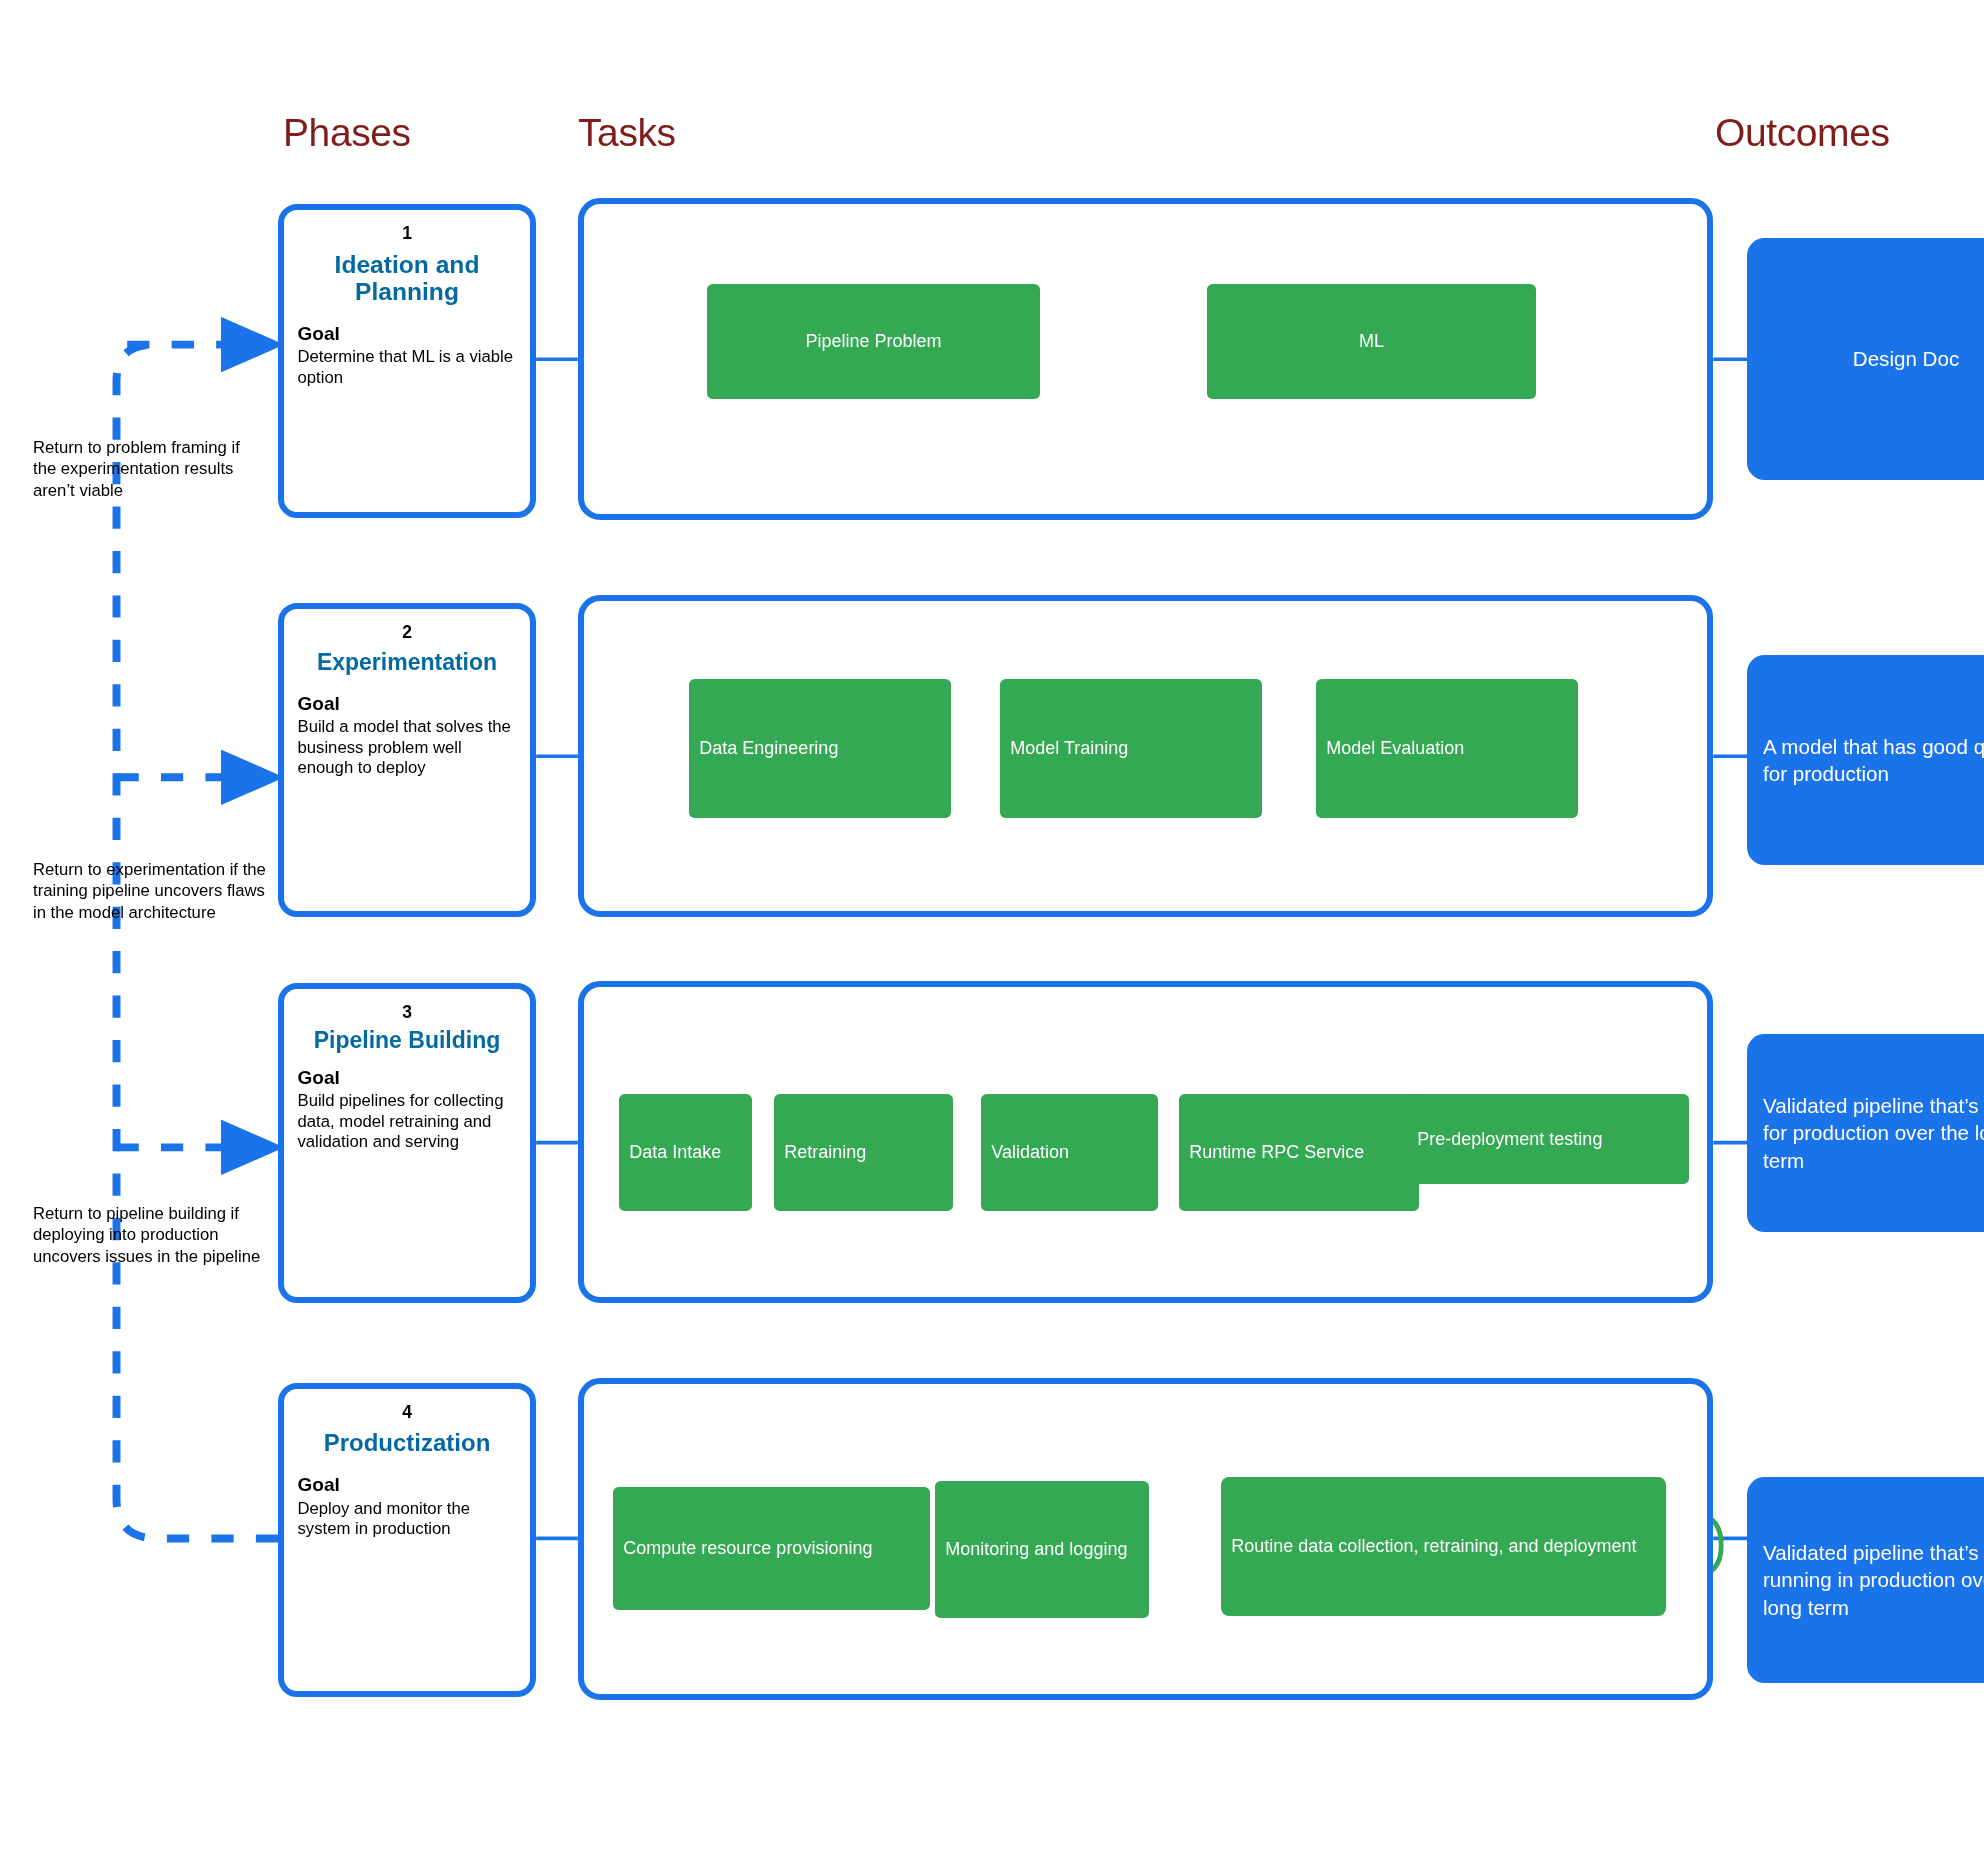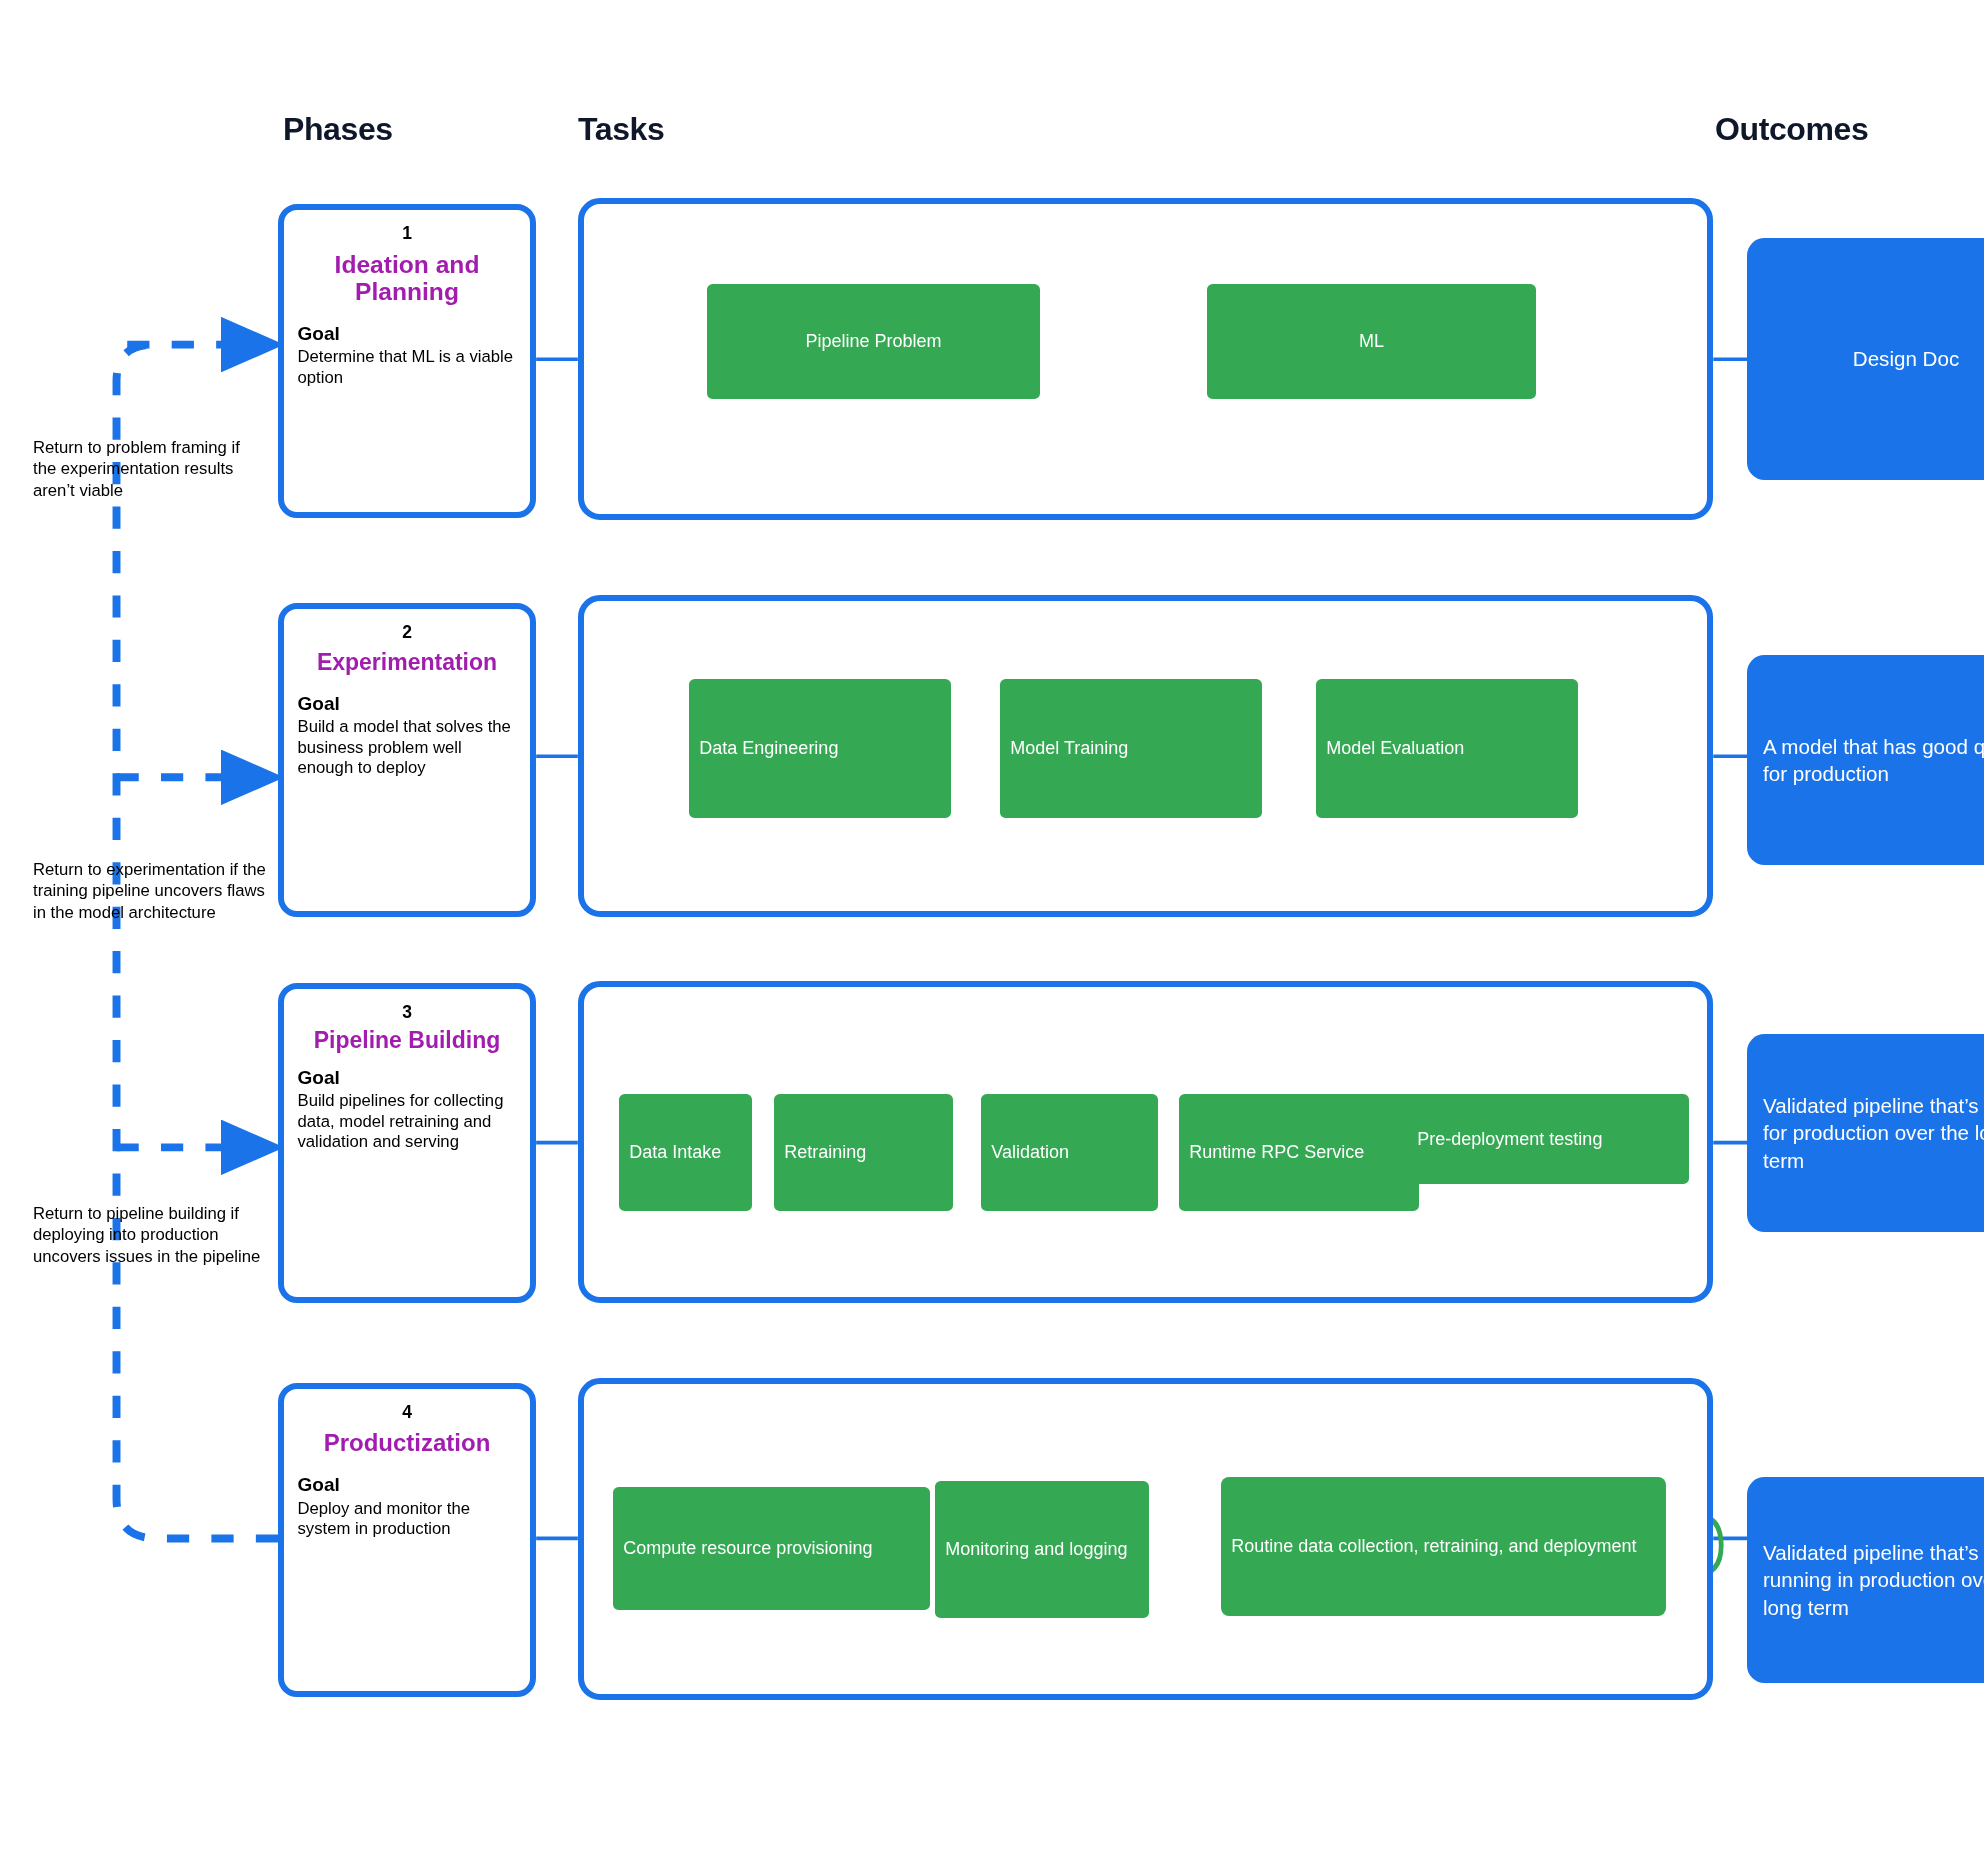--- a/index.html
+++ b/index.html
@@ -1,29 +1,29 @@
 <!DOCTYPE html>
 <html style="font-size:6.4px"><head>
 <meta charset="utf-8">
 <style>
   html,body{margin:0;padding:0;background:#ffffff;}
   body{font-family:"Liberation Sans",sans-serif;}
   #stage{position:relative;width:2253px;height:1858px;background:#ffffff;overflow:hidden;}
 
   
-  .col-header{position:absolute;font-weight:bold;color:#0f172a;font-size:32px;letter-spacing:-0.4px;white-space:nowrap;}
+  .col-header{position:absolute;font-weight:normal;color:#7f1d1d;font-size:39px;letter-spacing:-0.4px;white-space:nowrap;}
   #hdr-phases{left:283px;top:111px;}
   #hdr-tasks{left:578px;top:111px;}
   #hdr-outcomes{left:1715px;top:111px;}
 
   
   .phase-card{position:absolute;box-sizing:border-box;background:#ffffff;
       border:6px solid #1a73e8;border-radius:19px;padding:10.3px 13.5px 8px 13.5px;}
   .phase-num{text-align:center;font-weight:bold;font-size:17.5px;color:#000;margin-top:2.4px;}
-  .phase-title{text-align:center;font-weight:bold;font-size:24.6px;color:#a21caf;line-height:1.1;margin-top:7.1px;}
+  .phase-title{text-align:center;font-weight:bold;font-size:24.6px;color:#0369a1;line-height:1.1;margin-top:7.1px;}
   .goal-label{font-weight:bold;font-size:19px;color:#000;margin-top:18px;}
   .goal-text{font-size:16.7px;color:#000;line-height:1.22;margin-top:2.4px;}
 
   #phase-1{left:278px;top:204px;width:258px;height:314px;}
   #phase-2{left:278px;top:603px;width:258px;height:314px;}
   #phase-3{left:278px;top:983px;width:258px;height:320px;}
   #phase-4{left:278px;top:1383px;width:258px;height:314px;}
   #phase-3 .phase-title{font-size:23px;}
   #phase-4 .phase-title{font-size:24px;}
   #phase-2 .phase-title{font-size:23px;}

